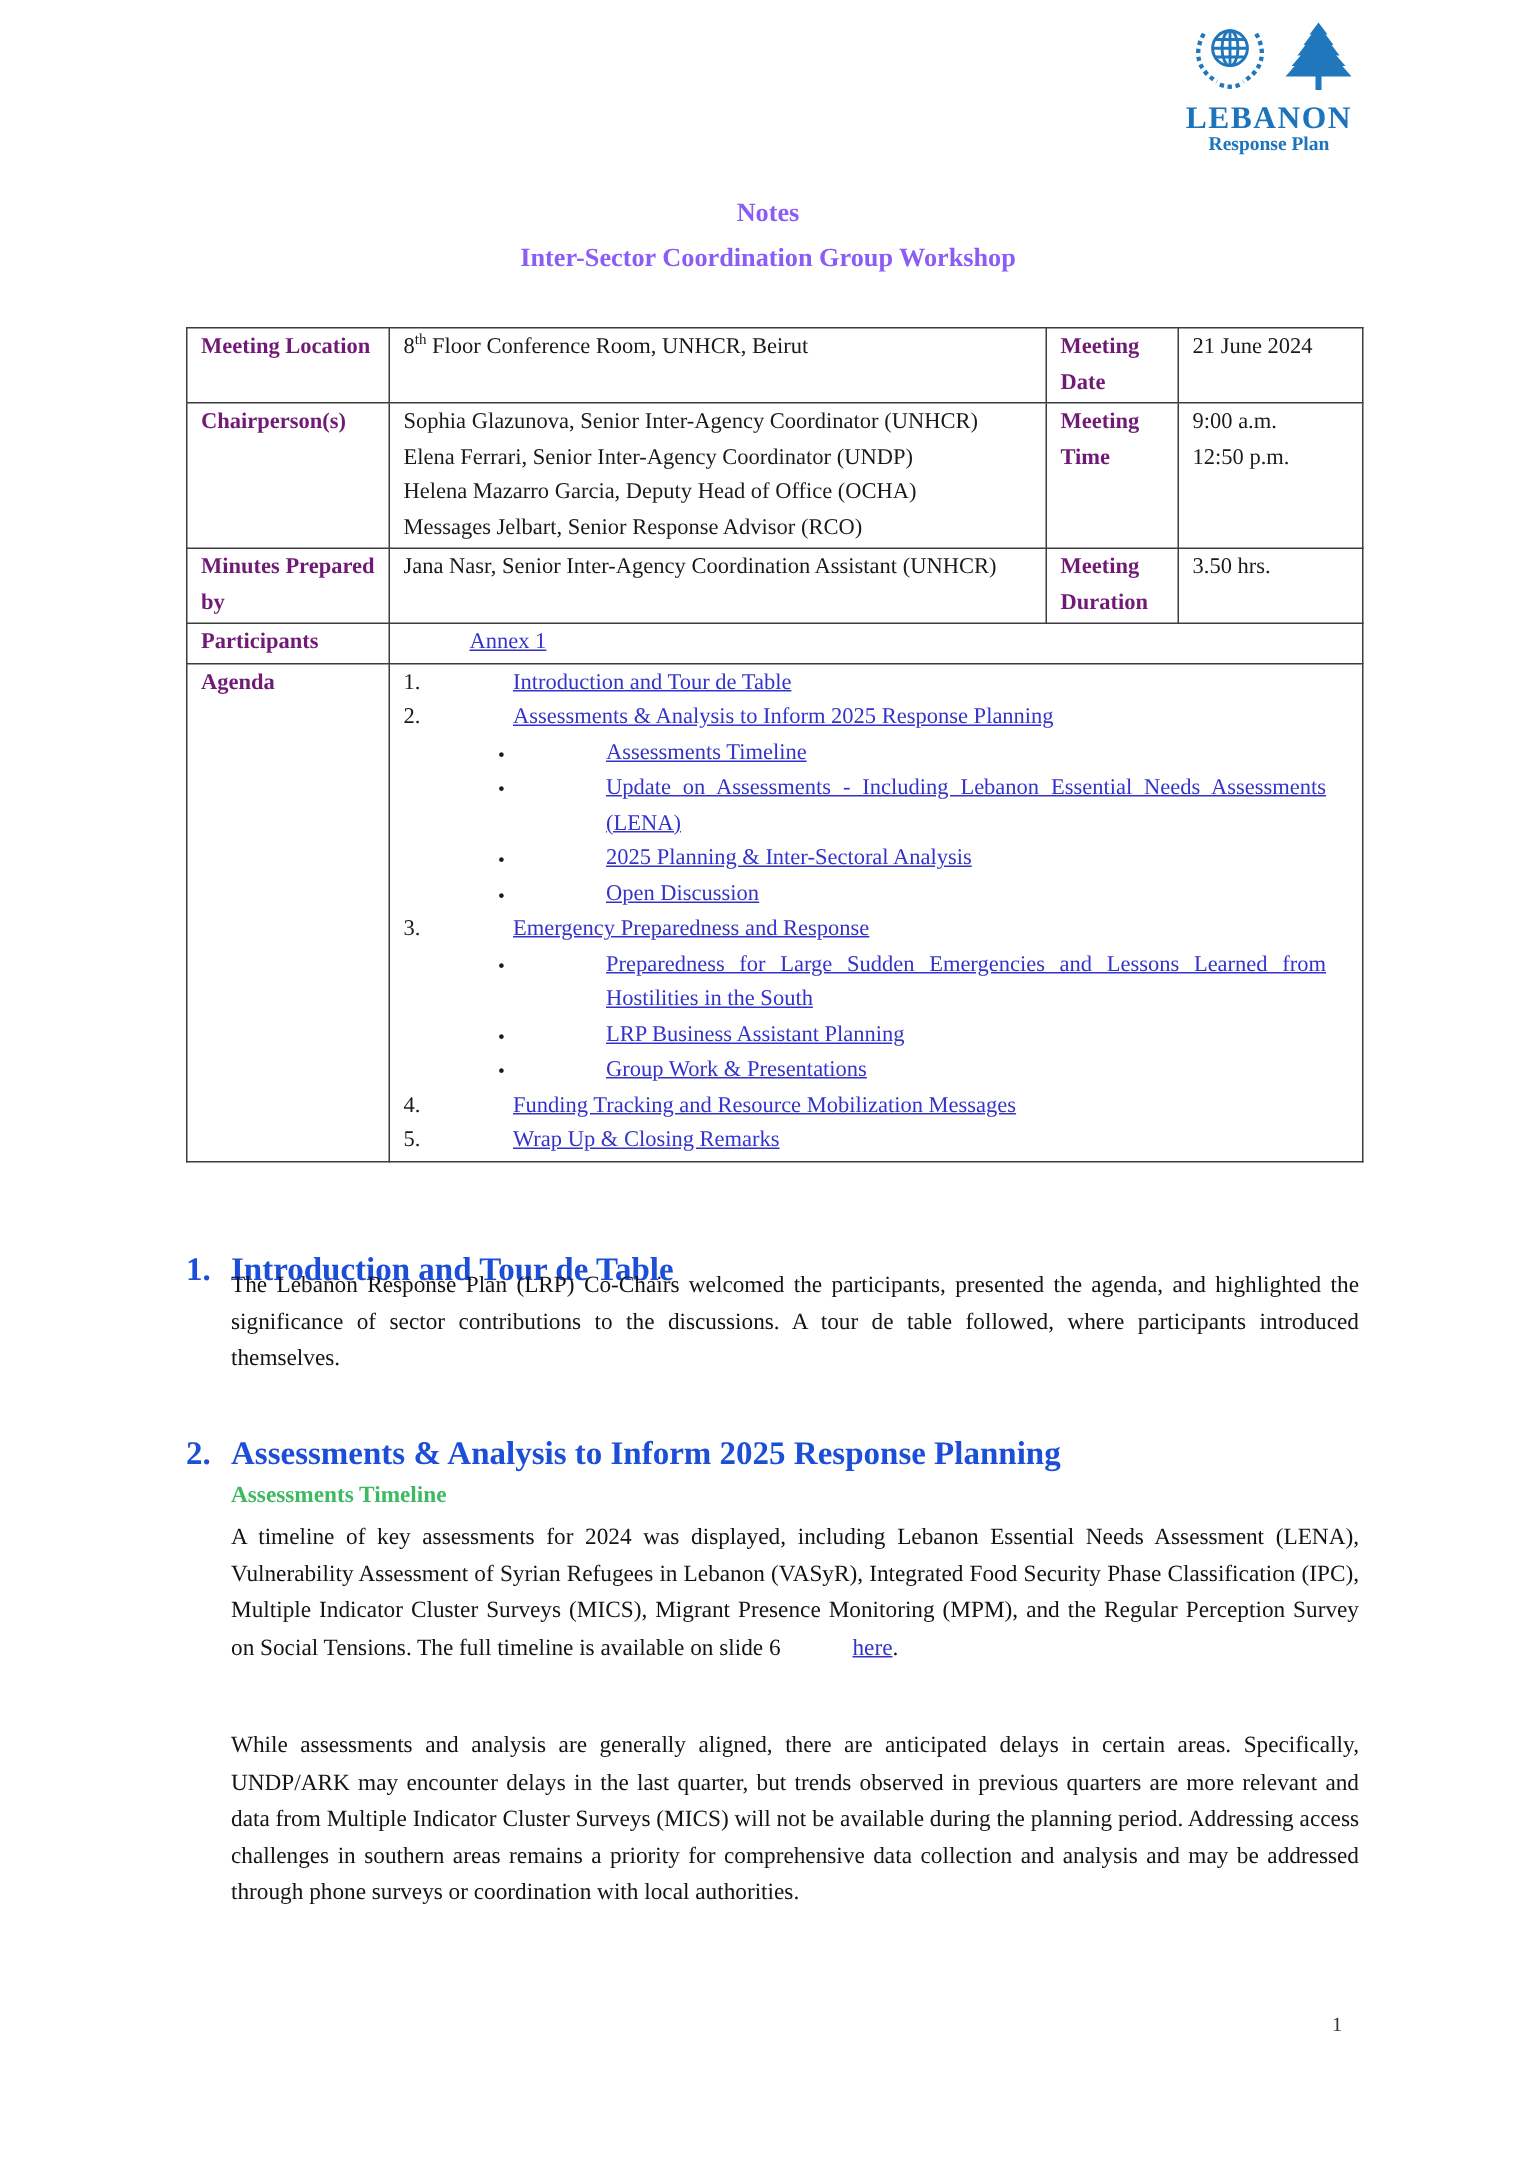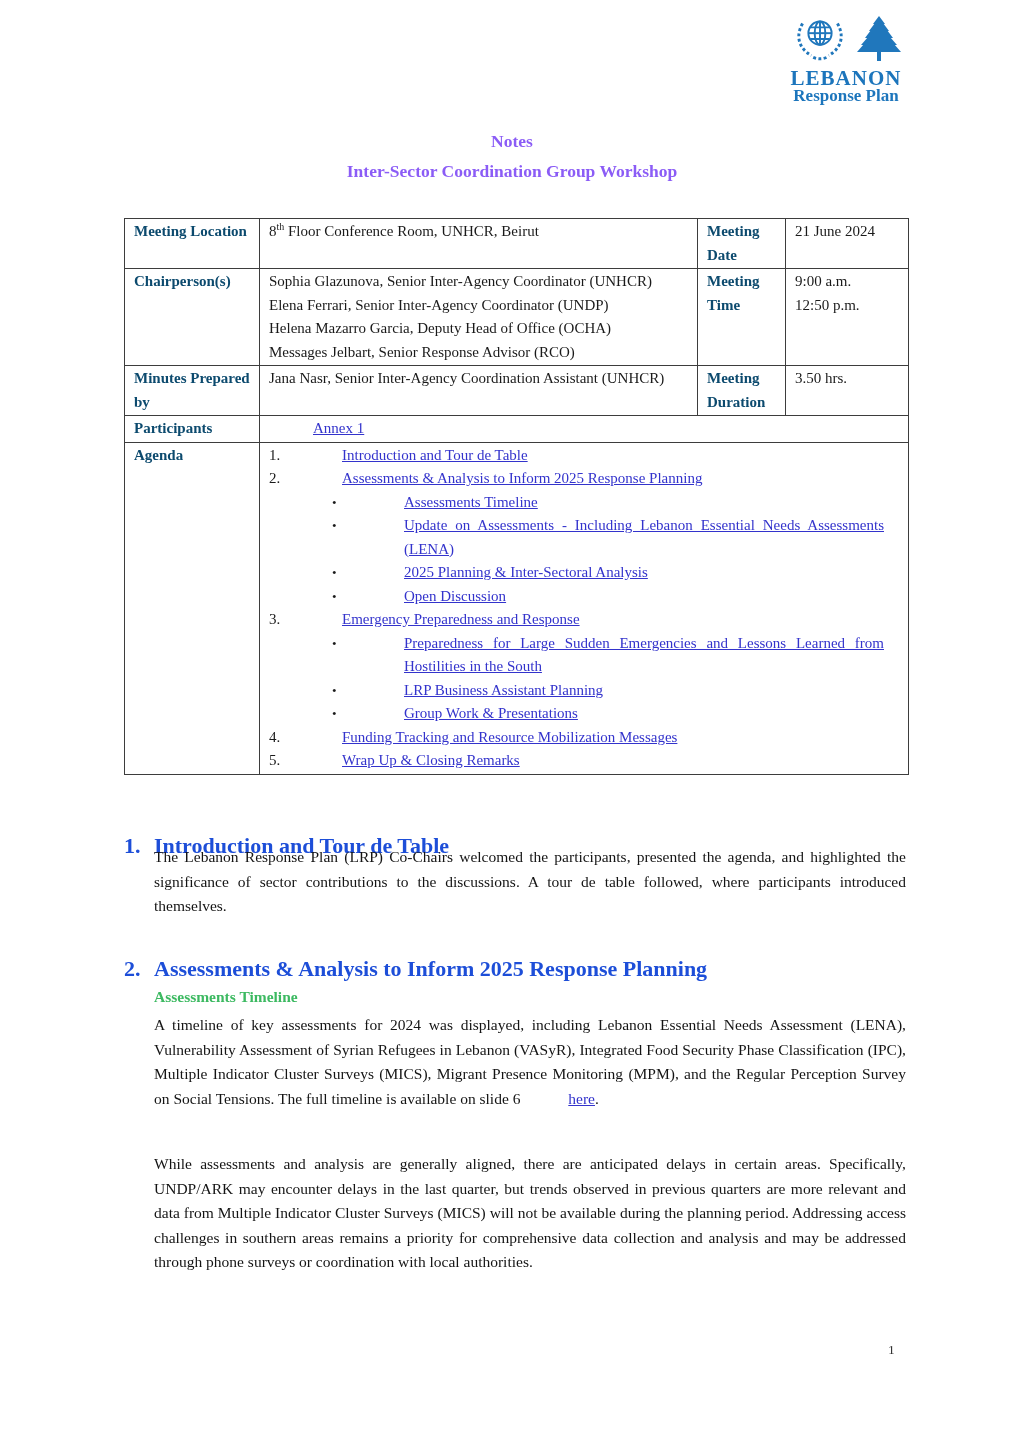--- a/index.html
+++ b/index.html
@@ -6,31 +6,31 @@
   html,body { background:#ffffff; }
   .page {
     position:relative; width:936px; height:1449px; background:#ffffff;
     font-family:Liberation Serif, serif; color:#1a1a1a; overflow:hidden;
   }
 
   
   .logo { position:absolute; top:16px; left:782px; width:128px; text-align:center; }
   .logo-marks { display:flex; justify-content:center; align-items:flex-end; gap:6px; height:50px; }
   .logo-word { color:#1C75BC; font-weight:bold; font-size:21px; letter-spacing:1px; line-height:20px; margin-top:2px; }
-  .logo-sub  { color:#1C75BC; font-weight:bold; font-size:17px; line-height:15px; }
+  .logo-sub  { color:#1C75BC; font-weight:bold; font-size:13px; line-height:15px; }
 
   
   .title-block { position:absolute; top:126px; left:0; width:1024px; text-align:center;
                  color:#8b5cf6; font-weight:bold; font-size:17.5px; line-height:30px; }
 
   
   table.meta { position:absolute; top:218px; left:124px; width:784px;
                border-collapse:collapse; table-layout:fixed; font-size:15px; line-height:23.5px; }
   table.meta td { border:1.5px solid #3d3d3d; padding:1px 9px; vertical-align:top; }
-  td.lbl { color:#0c4a6e; font-weight:bold; }
+  td.lbl { color:#701a75; font-weight:bold; }
   td.vmid { vertical-align:middle; }
   .just { text-align:justify; }
 
   
   .ag-row { display:flex; align-items:flex-start; }
   .ag-num { width:29px; flex:0 0 29px; }
   .ag-sub { display:flex; align-items:flex-start; margin-left:63px; }
   .ag-bul { width:28px; flex:0 0 28px; font-size:13px; }
   .ag-sub-label { max-width:480px; text-align:justify; }
   a.lnk, .lnk { color:#3333CC; text-decoration:underline; cursor:pointer;margin-left:44px; }

